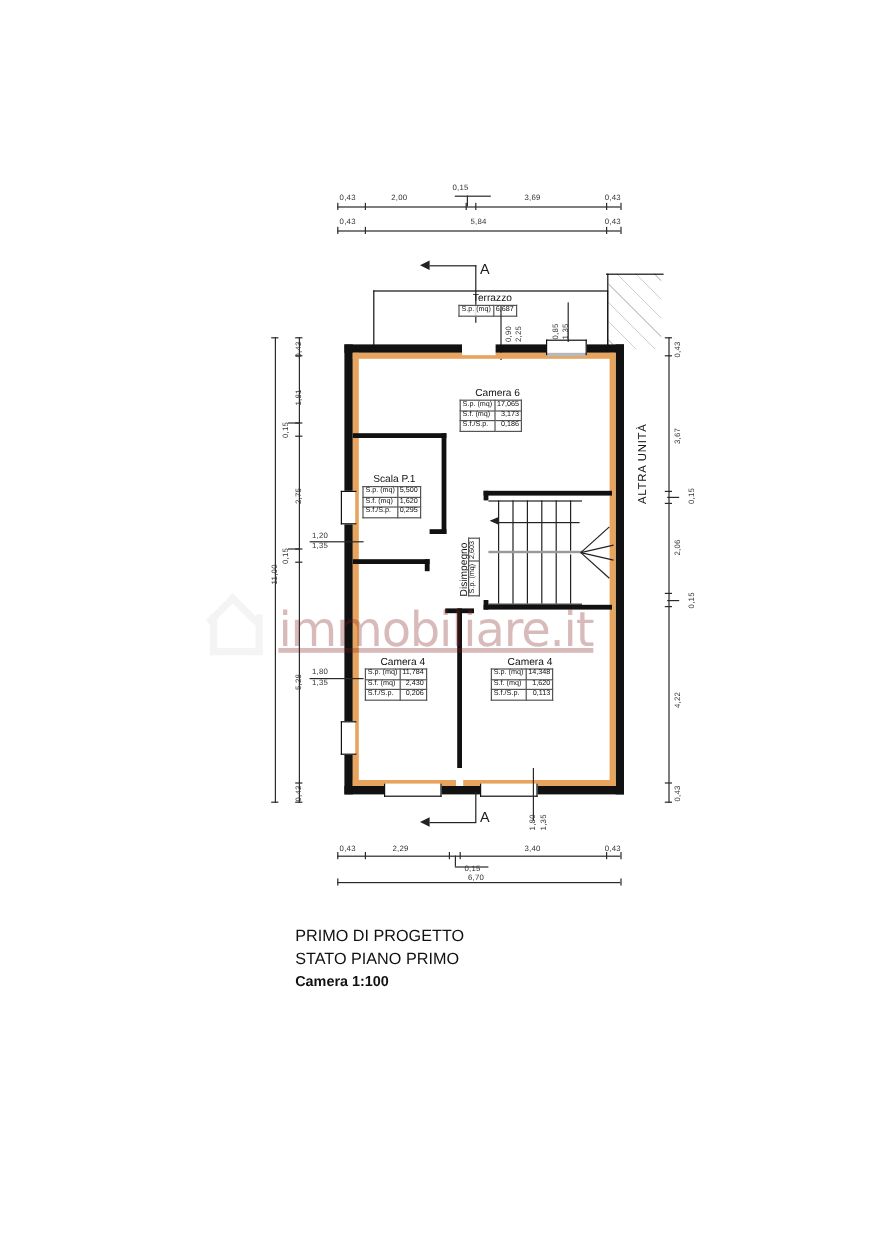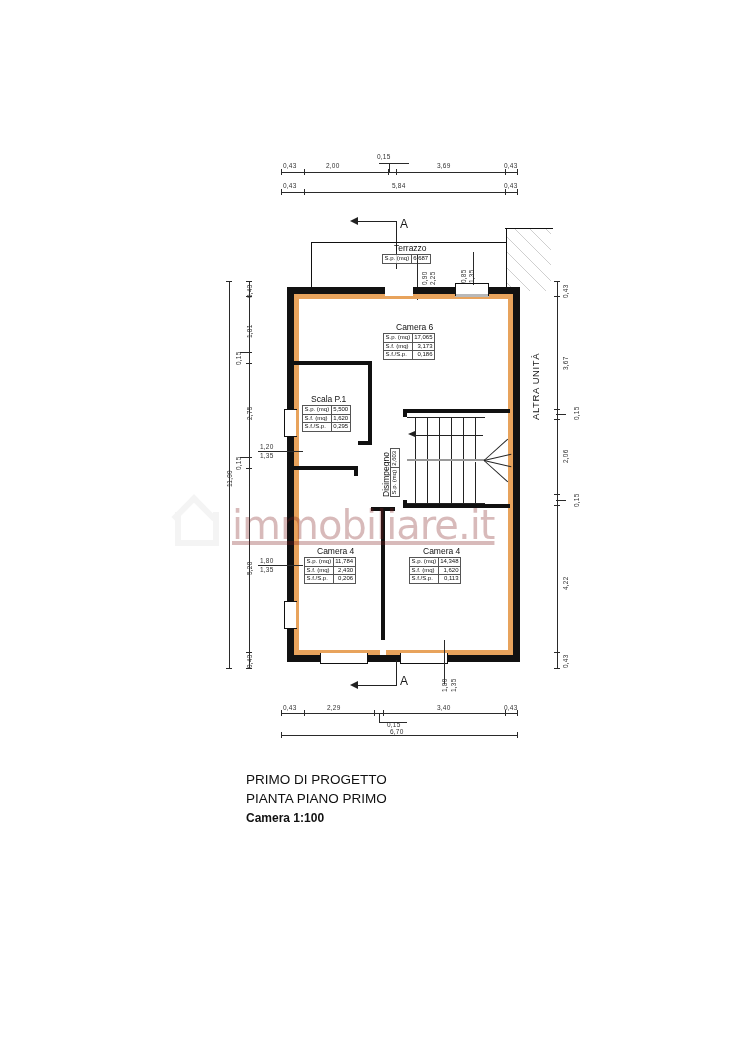--- a/index.html
+++ b/index.html
@@ -360,21 +360,21 @@
 
   <div class="dlinev" style="left:379px;top:713px;height:9px;"></div>
   <div class="dline" style="left:379px;top:722px;width:28px;"></div>
 
   <div class="dline" style="left:281px;top:735px;width:236px;"></div>
   <div class="tick" style="left:281px;top:732px;width:1px;height:6px;background:#2a2a2a;"></div>
   <div class="tick" style="left:517px;top:732px;width:1px;height:6px;background:#2a2a2a;"></div>
   <div class="dimtxt" style="left:390px;top:728px;">6,70</div>
 
   <div class="title" style="left:246px;top:772px;">PRIMO DI PROGETTO</div>
-  <div class="title" style="left:246px;top:791px;">PIANTA PIANO PRIMO</div>
+  <div class="title" style="left:246px;top:791px;">STATO PIANO PRIMO</div>
   <div class="subtitle" style="left:246px;top:811px;">Camera 1:100</div>
 
   <div class="wm">
     <div class="wm-logo"></div>
     <div class="wm-text">immobiliare.it</div>
   </div>
 
 </div>
 
 </body></html>

